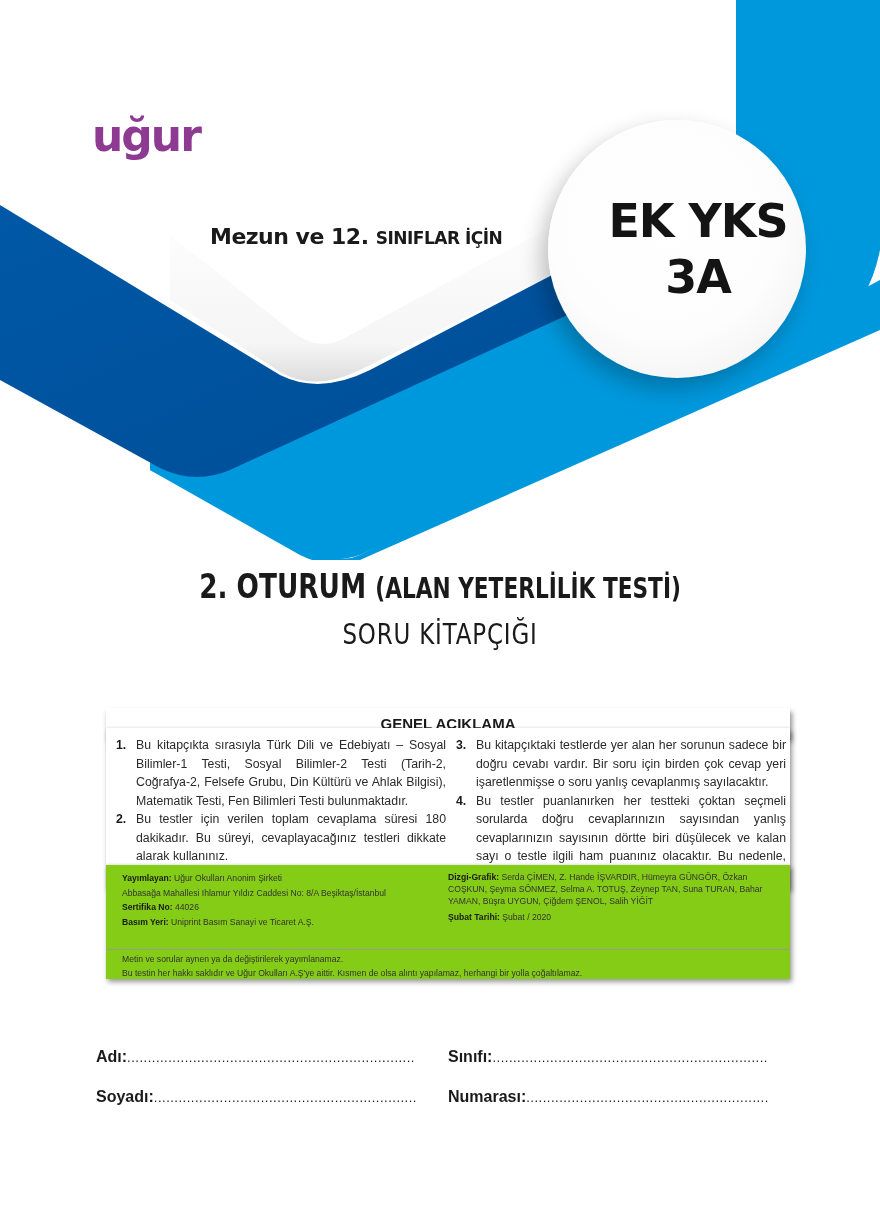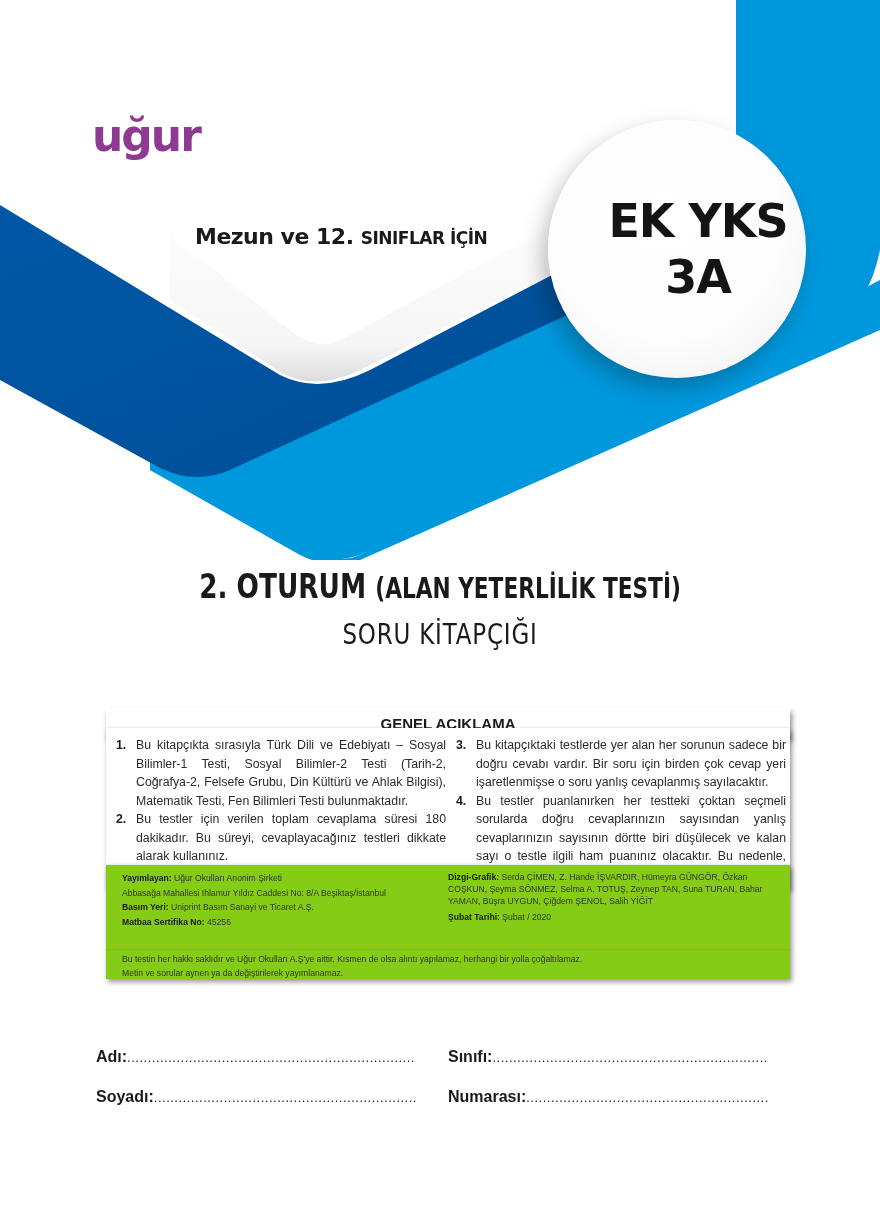--- a/index.html
+++ b/index.html
@@ -11,21 +11,21 @@
   }
   .abs { position: absolute; }
   #bands { position: absolute; left: 0; top: 0; width: 880px; height: 560px; }
   .logo {
     left: 92px; top: 110px;
     font-family: "DejaVu Sans", sans-serif;
     font-weight: bold; font-size: 44px; letter-spacing: -2px;
     color: #8e3a92;
   }
   .subtitle {
-    left: 195px; top: 224px;
+    left: 210px; top: 224px;
     font-family: "DejaVu Sans", sans-serif;
     font-weight: bold; font-size: 22px; color: #1a1a1a; letter-spacing: -0.5px;
   }
   .subtitle .small { font-size: 17px; }
   .circle {
     left: 548px; top: 120px; width: 258px; height: 258px; border-radius: 50%;
     background: radial-gradient(circle at 45% 40%, #ffffff 0%, #fdfdfd 55%, #ececec 100%);
     box-shadow: -6px 10px 22px rgba(0,0,0,0.25);
     display: flex; flex-direction: column; align-items: center; justify-content: center;
   }
@@ -151,31 +151,31 @@
       <span class="num">4.</span>
       <span class="txt">Bu testler puanlanırken her testteki çoktan seçmeli sorularda doğru cevaplarınızın sayısından yanlış cevaplarınızın sayısının dörtte biri düşülecek ve kalan sayı o testle ilgili ham puanınız olacaktır. Bu nedenle, hakkında hiçbir fikriniz olmayan soruları boş bırakınız.</span>
     </div>
   </div>
 </div>
 
 <div class="abs pub-box">
   <div class="pub-col left">
     <div><b>Yayımlayan:</b> <span>Uğur Okulları Anonim Şirketi</span></div>
     <div>Abbasağa Mahallesi Ihlamur Yıldız Caddesi No: 8/A Beşiktaş/İstanbul</div>
+    <div><b>Sertifika No:</b> <span>44026</span></div>
     <div><b>Basım Yeri:</b> <span>Uniprint Basım Sanayi ve Ticaret A.Ş.</span></div>
-    <div><b>Matbaa Sertifika No:</b> <span>45256</span></div>
   </div>
   <div class="pub-col right">
     <div><b>Dizgi-Grafik:</b> <span>Serda ÇİMEN, Z. Hande İŞVARDIR, Hümeyra GÜNGÖR, Özkan COŞKUN, Şeyma SÖNMEZ, Selma A. TOTUŞ, Zeynep TAN, Suna TURAN, Bahar YAMAN, Büşra UYGUN, Çiğdem ŞENOL, Salih YİĞİT</span></div>
     <div style="margin-top:4px"><b>Şubat Tarihi:</b> <span>Şubat / 2020</span></div>
   </div>
   <div class="pub-divider"></div>
   <div class="pub-rights">
+    <div>Metin ve sorular aynen ya da değiştirilerek yayımlanamaz.</div>
     <div>Bu testin her hakkı saklıdır ve Uğur Okulları A.Ş'ye aittir. Kısmen de olsa alıntı yapılamaz, herhangi bir yolla çoğaltılamaz.</div>
-    <div>Metin ve sorular aynen ya da değiştirilerek yayımlanamaz.</div>
   </div>
 </div>
 
 <div class="abs field" style="left:96px; top:1048px; width:320px;">
   <span>Adı:</span><span class="dots">..........................................................................................</span>
 </div>
 <div class="abs field" style="left:448px; top:1048px; width:320px;">
   <span>Sınıfı:</span><span class="dots">..........................................................................................</span>
 </div>
 <div class="abs field" style="left:96px; top:1088px; width:320px;">

